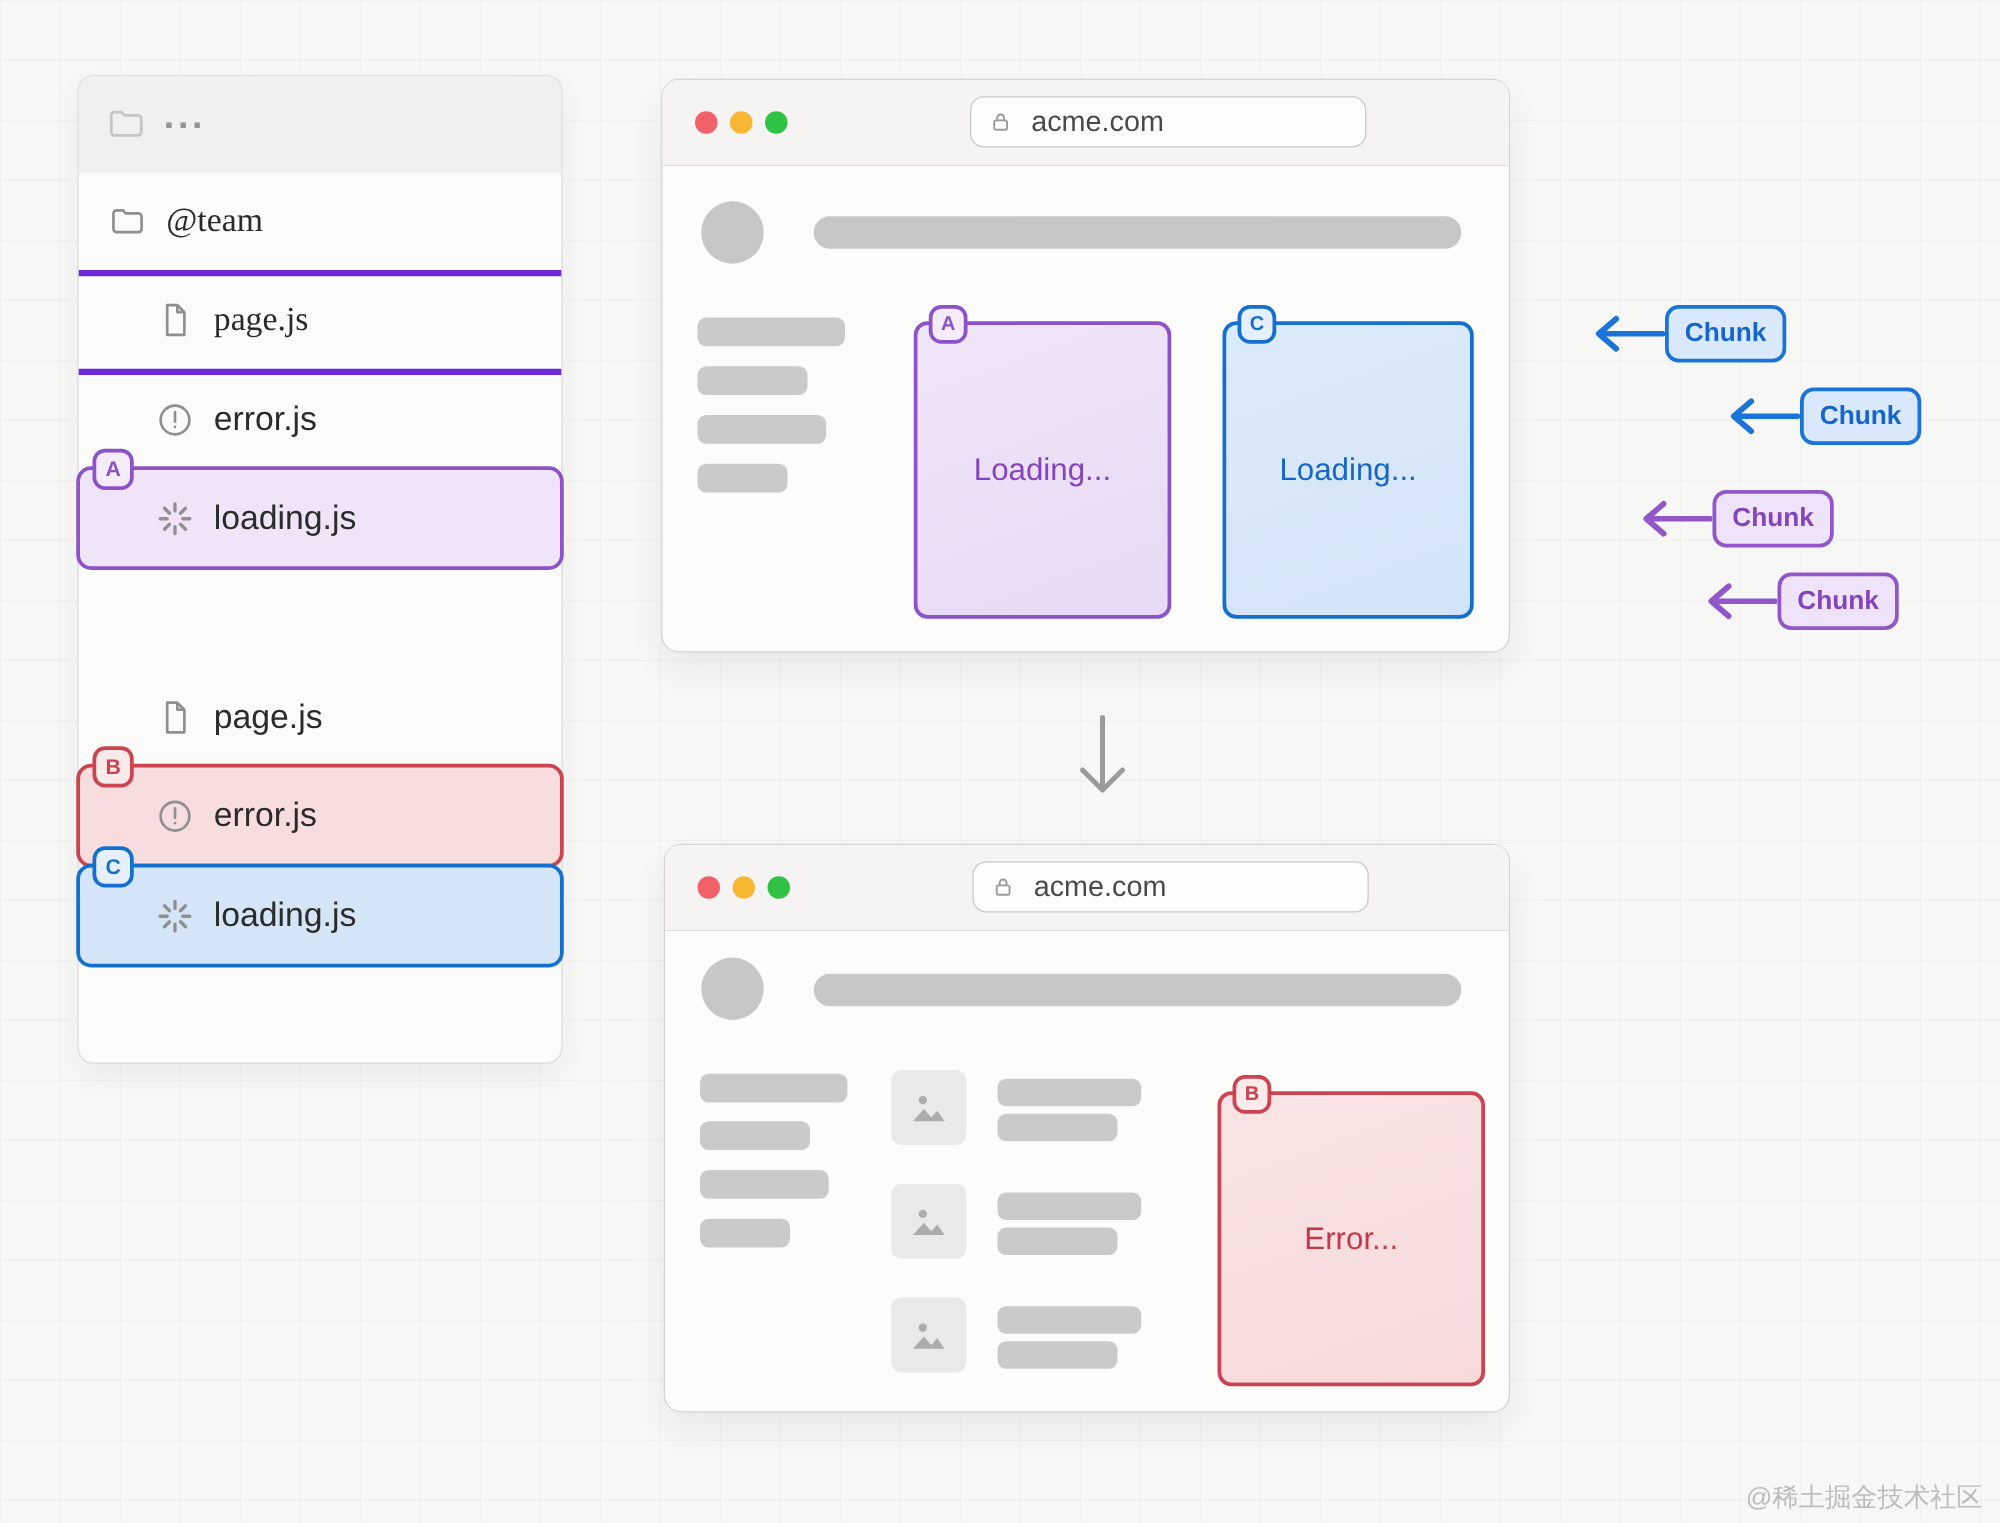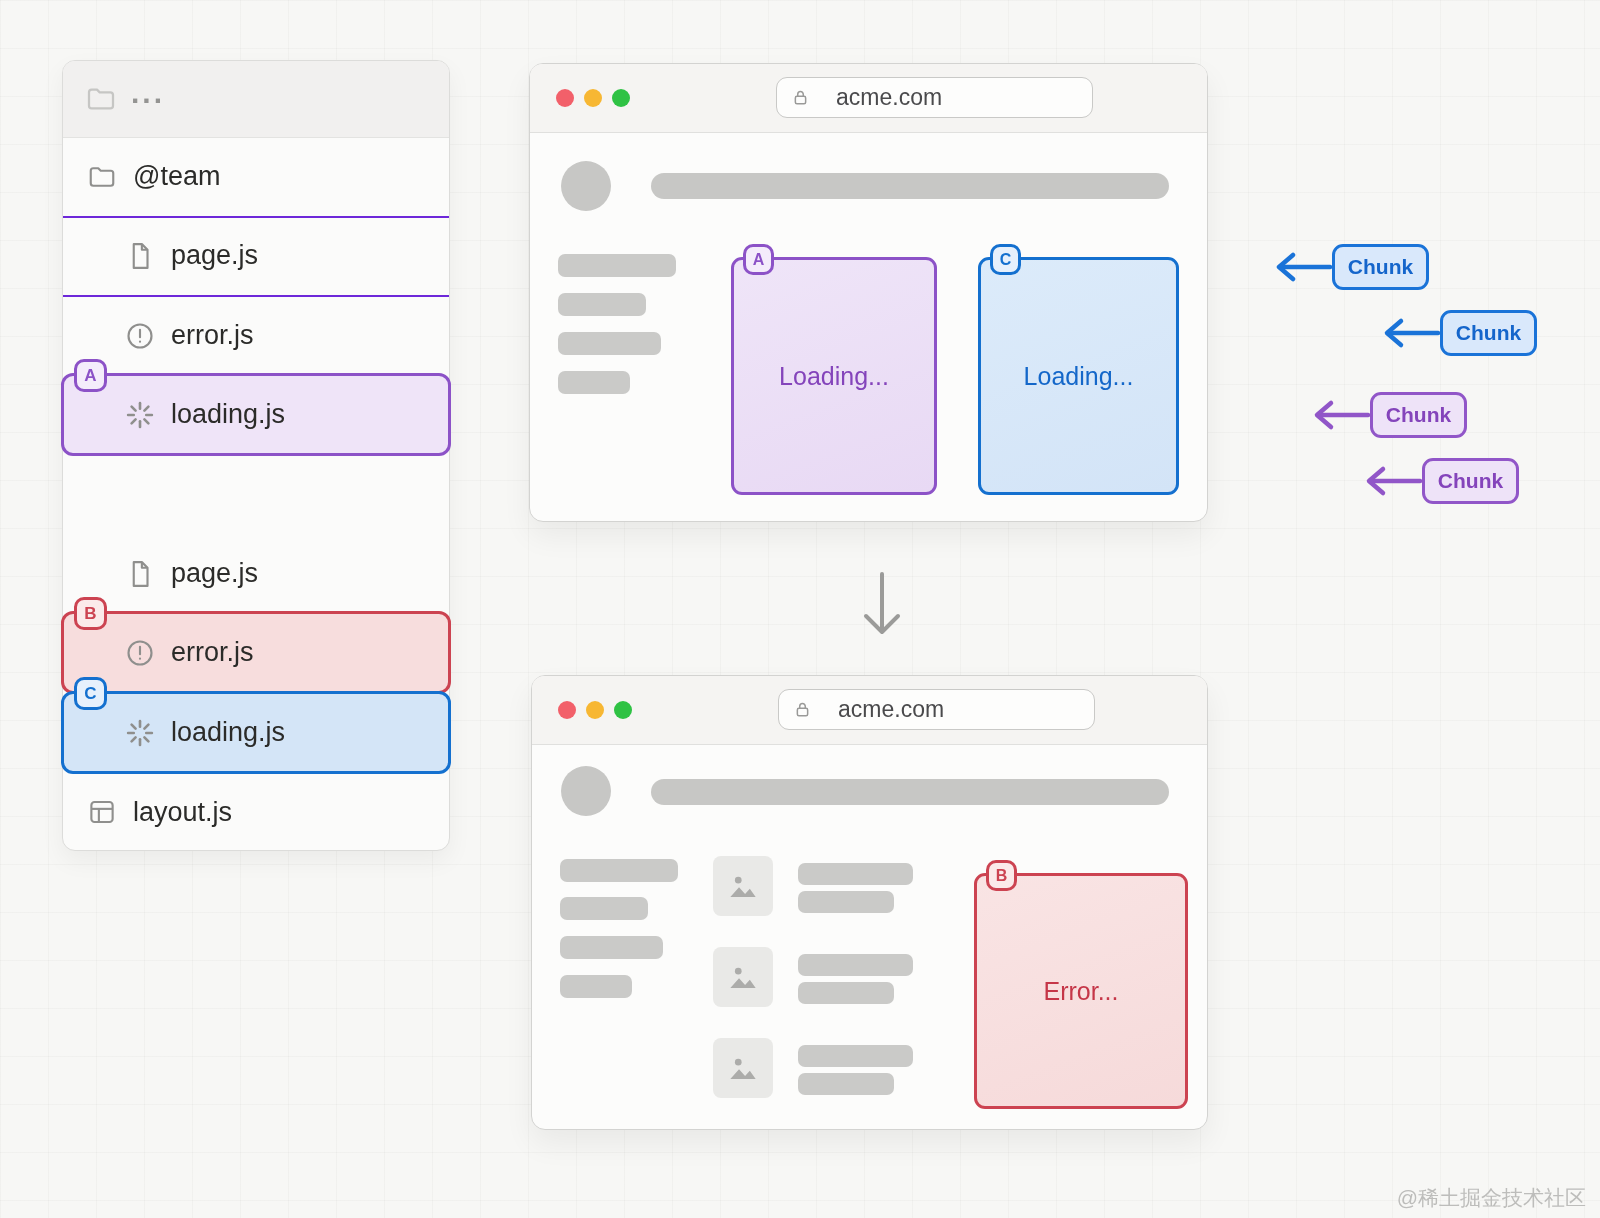--- a/index.html
+++ b/index.html
@@ -20,21 +20,21 @@
     box-shadow:0 10px 24px rgba(0,0,0,.05);box-sizing:border-box;
   }
   .panel-header{
     position:absolute;left:0;right:0;top:0;height:76px;
     background:#f1f0ef;border-bottom:1px solid #e3e3e1;border-radius:12px 12px 0 0;
     display:flex;align-items:center;
   }
   .panel-header .hdr-icon{margin-left:22px;width:32px;height:32px;}
   .panel-header .hdr-label{margin-left:14px;font-size:30px;font-weight:700;letter-spacing:3px;color:#949492;line-height:0;margin-top:-12px;}
   .tree-row{position:absolute;left:0;right:0;height:79px;display:flex;align-items:center;}
-  .tree-row.sep{border-bottom:2px solid #6d28d9;}
+  .tree-row.sep{border-bottom:5px solid #6d28d9;font-family:Liberation Serif, serif;}
   .row-icon{width:30px;height:30px;margin-left:24px;flex:none;}
   .tree-row.lvl1 .row-icon{margin-left:62px;}
   .row-label{margin-left:16px;font-size:27px;color:#2b2b29;}
 
   .hl{position:absolute;left:-2px;right:-2px;height:83px;border:3px solid;border-radius:12px;
       display:flex;align-items:center;z-index:2;box-sizing:border-box;}
   .hl .row-icon{margin-left:61px;}
   .hl.purple{background:#efe4f8;border-color:#8c52c7;}
   .hl.red{background:#f7dddd;border-color:#cc4351;}
   .hl.blue{background:#d4e5f7;border-color:#1470cf;}
@@ -51,21 +51,21 @@
            box-shadow:0 14px 30px rgba(0,0,0,.06);box-sizing:border-box;}
   .b-top{left:529px;top:63px;width:679px;height:459px;}
   .b-bottom{left:531px;top:675px;width:677px;height:455px;}
   .toolbar{position:absolute;left:0;right:0;top:0;height:68px;background:#f5f4f2;
            border-bottom:1px solid #e0e0de;border-radius:12px 12px 0 0;}
   .lights{position:absolute;left:26px;top:25px;display:flex;gap:10px;}
   .light{width:18px;height:18px;border-radius:50%;}
   .urlbar{position:absolute;left:246px;top:13px;width:317px;height:41px;background:#fdfdfc;
           border:1.5px solid #c9c9c7;border-radius:11px;display:flex;align-items:center;
           padding-left:14px;box-sizing:border-box;}
-  .url-text{margin-left:26px;font-size:23px;color:#4a4a4c;}
+  .url-text{margin-left:15px;font-size:23px;color:#4a4a4c;}
 
   .avatar{position:absolute;width:50px;height:50px;border-radius:50%;background:#c7c7c5;}
   .headbar{position:absolute;width:518px;height:26px;border-radius:13px;background:#c7c7c5;}
   .sbar{position:absolute;left:28px;height:23px;border-radius:7px;background:#cacac8;}
 
   .card{position:absolute;border:3px solid;border-radius:11px;display:flex;align-items:center;
         justify-content:center;font-size:25px;font-weight:500;box-sizing:border-box;}
   .card.purple{background:linear-gradient(160deg,#efe5f8,#e8d9f4);border-color:#8c52c7;color:#8444bb;}
   .card.blue{background:linear-gradient(160deg,#dcebfa,#d3e4f7);border-color:#1470cf;color:#1467c9;}
   .card.red{background:linear-gradient(160deg,#f9e4e4,#f6dada);border-color:#cc4351;color:#c53648;}
@@ -164,28 +164,20 @@
           <line x1="12" y1="2.5" x2="12" y2="7" transform="rotate(90 12 12)"></line>
           <line x1="12" y1="2.5" x2="12" y2="7" transform="rotate(135 12 12)"></line>
           <line x1="12" y1="2.5" x2="12" y2="7" transform="rotate(180 12 12)"></line>
           <line x1="12" y1="2.5" x2="12" y2="7" transform="rotate(225 12 12)"></line>
           <line x1="12" y1="2.5" x2="12" y2="7" transform="rotate(270 12 12)"></line>
           <line x1="12" y1="2.5" x2="12" y2="7" transform="rotate(315 12 12)"></line>
       </svg>
       <span class="row-label">loading.js</span>
     </div>
 
-    <div class="tree-row" style="top:711px;height:80px">
-      <svg class="row-icon" viewBox="0 0 24 24" fill="none" stroke="#8f8f8d" stroke-width="1.7" stroke-linejoin="round">
-          <rect x="3.5" y="4" width="17" height="16" rx="2.5"></rect>
-          <line x1="3.5" y1="9.5" x2="20.5" y2="9.5"></line>
-          <line x1="9.5" y1="9.5" x2="9.5" y2="20"></line>
-        </svg>
-      <span class="row-label">layout.js</span>
-    </div>
   </div>
 
   <div class="browser b-top">
     <div class="toolbar">
       <div class="lights">
         <div class="light" style="background:#f2606a"></div>
         <div class="light" style="background:#f7b733"></div>
         <div class="light" style="background:#2fc244"></div>
       </div>
       <div class="urlbar">

